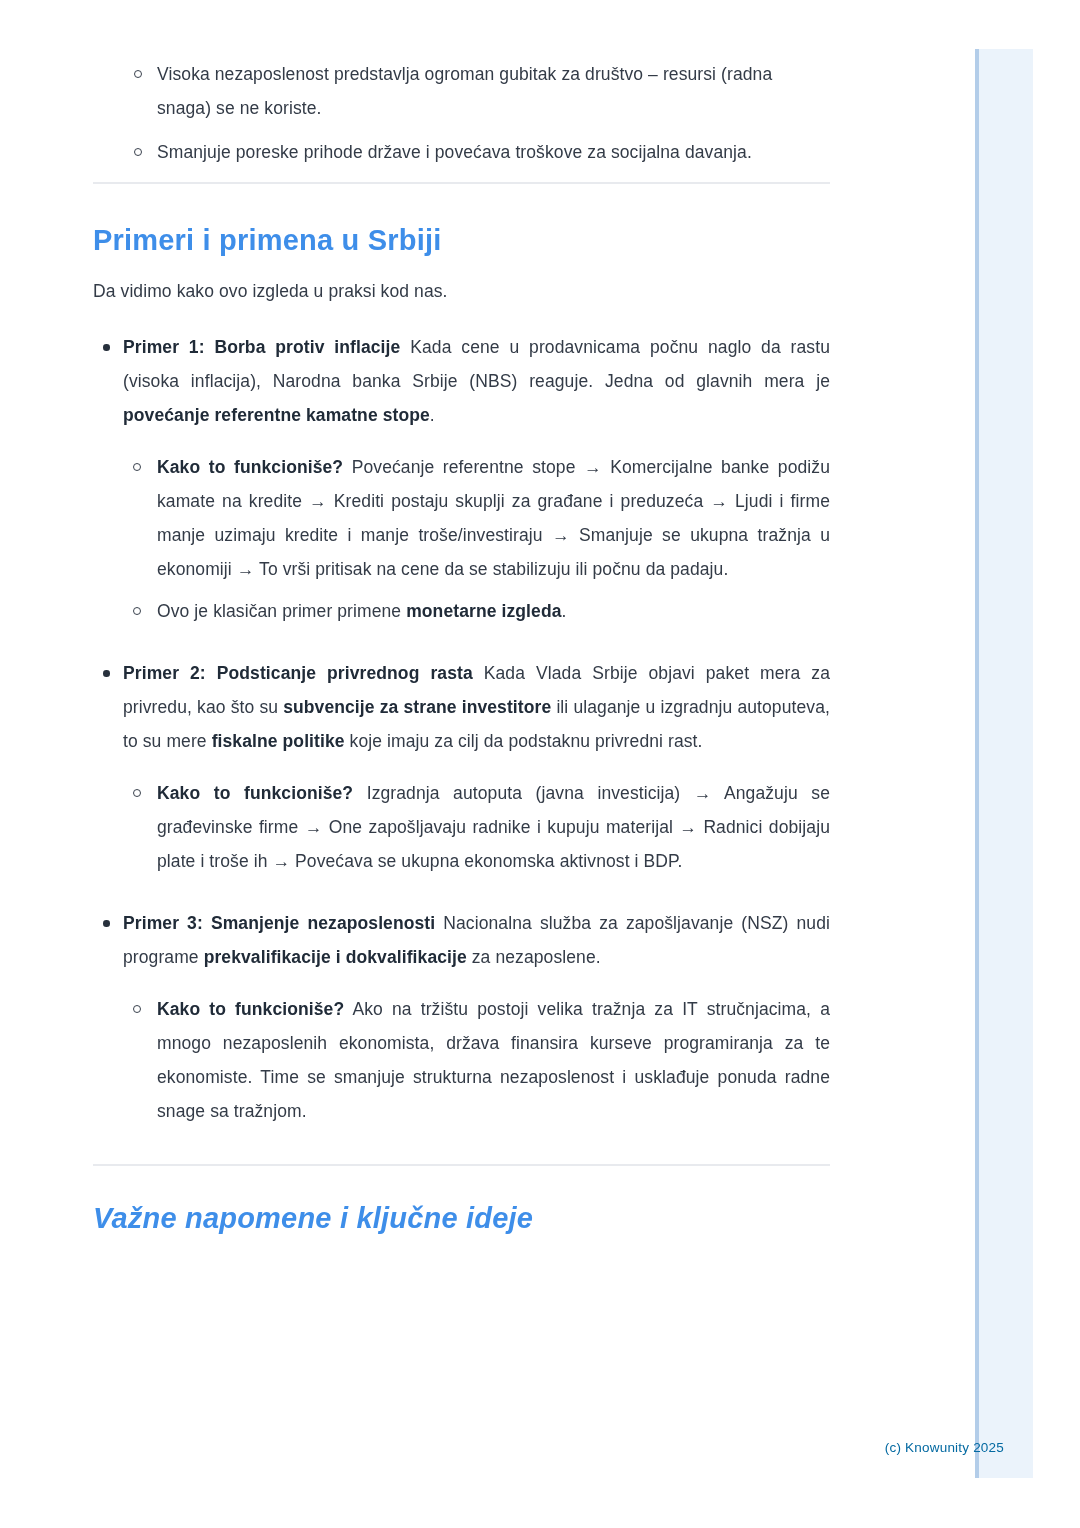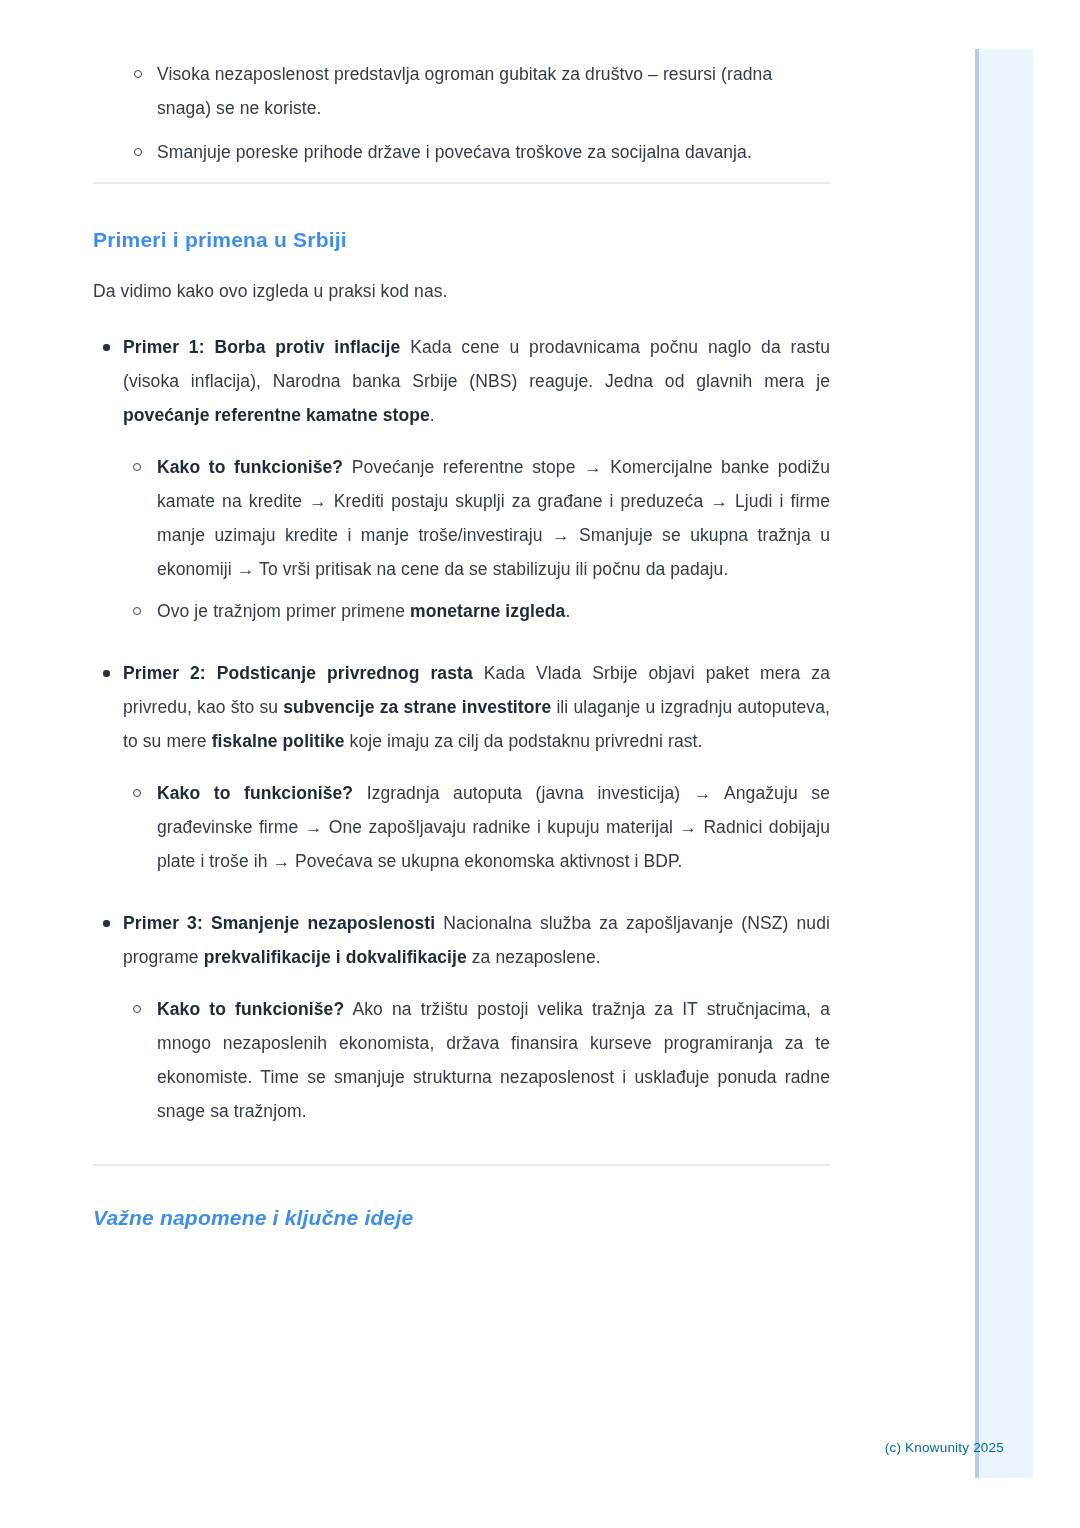--- a/index.html
+++ b/index.html
@@ -48,21 +48,21 @@
   ul.lvl1 > .li { margin-bottom:20px; }
   ul.lvl1 { margin-top:22px; }
   .li-body ul.sub { margin-top:18px; margin-bottom:4px; }
   ul.sub .li { margin-bottom:8px; }
   .divider {
     border:none; border-top:2px solid #e8eaee;
     width:737px; margin-top:13px;
   }
   .divider.second { margin-top:28px; }
   .section-heading {
-    color:#3e8ee9; font-size:21px; line-height:36px; font-weight:700;
+    color:#3e8ee9; font-size:29px; line-height:36px; font-weight:700;
     letter-spacing:0.2px; margin-top:38px;
   }
   .section-heading.second { margin-top:34px;font-style:italic; }
   .intro-para { margin-top:16px; }
   .footer {
     position:absolute; top:1439px; right:76px;
     font-size:13.5px; line-height:17px; color:#0369a1;
     letter-spacing:0.2px; z-index:3;
   }
 </style>
@@ -108,21 +108,21 @@
             <li class="li">
               <span class="mk l2">
                   <i></i>
                 </span>
               <span class="li-text"><b>Kako to funkcioniše?</b><span> Povećanje referentne stope → Komercijalne banke podižu kamate na kredite → Krediti postaju skuplji za građane i preduzeća → Ljudi i firme manje uzimaju kredite i manje troše/investiraju → Smanjuje se ukupna tražnja u ekonomiji → To vrši pritisak na cene da se stabilizuju ili počnu da padaju.</span></span>
             </li>
             <li class="li">
               <span class="mk l2">
                   <i></i>
                 </span>
-              <span class="li-text"><span>Ovo je tražnjom primer primene </span><b>monetarne izgleda</b><span>.</span></span>
+              <span class="li-text"><span>Ovo je klasičan primer primene </span><b>monetarne izgleda</b><span>.</span></span>
             </li>
           </ul>
         </div>
       </li>
 
       <li class="li justify">
         <span class="mk l1">
             <i></i>
           </span>
         <div class="li-body">

